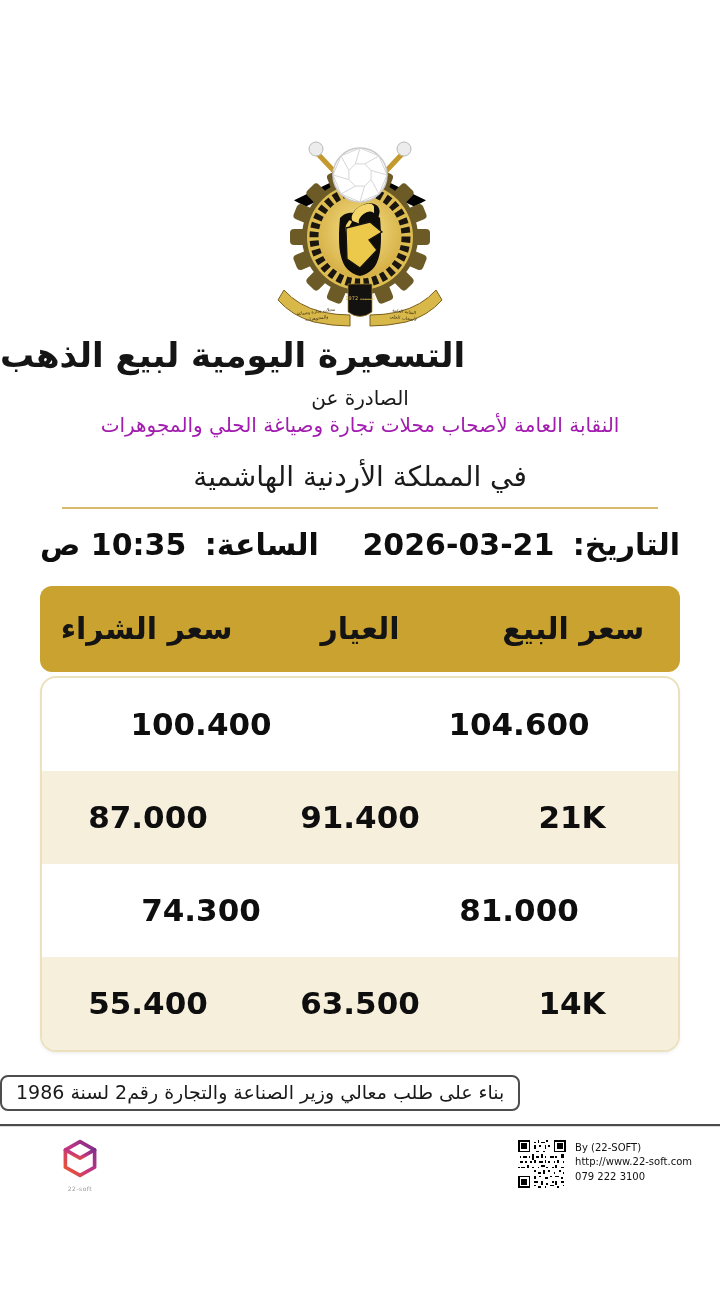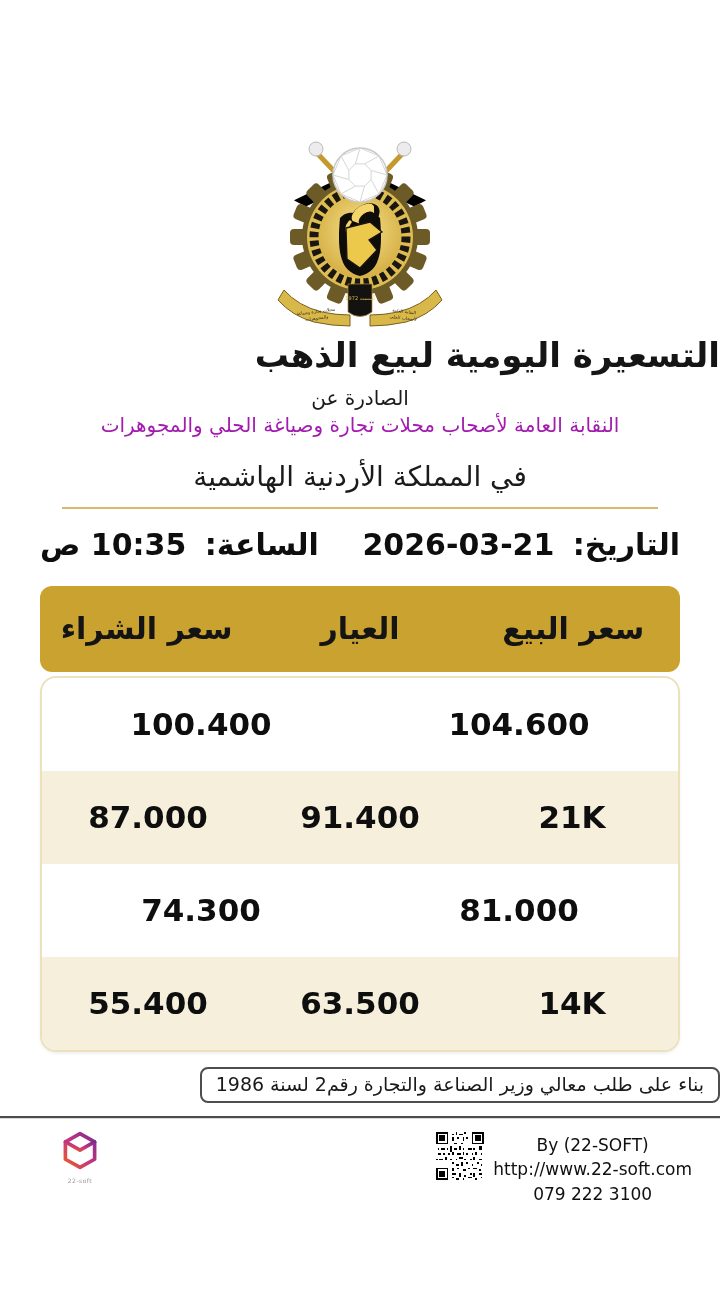--- a/index.html
+++ b/index.html
@@ -10,21 +10,21 @@
     color: #111;
     overflow: hidden;
   }
   .page { width: 720px; height: 1300px; position: relative; background: #fff; }
 
   
   .emblem { width: 180px; height: 200px; margin: 130px auto 0; display: block; }
 
   
   .title {
-    text-align: right; direction: rtl;
+    text-align: left; direction: rtl;
     font-size: 34px; font-weight: bold; color: #151515;
     margin-top: 4px; line-height: 1.25;
   }
   .sub1 { text-align: center; direction: rtl; font-size: 20px; margin-top: 9px; color: #1b1b1b; }
   .sub2 { text-align: center; direction: rtl; font-size: 20px; margin-top: 3px; color: #a21caf; }
   .sub3 { text-align: center; direction: rtl; font-size: 28px; margin-top: 23px; color: #1b1b1b; }
 
   .gold-divider { margin: 14px 62px 0; border-top: 2px solid #d9ba6c; }
 
   
@@ -55,39 +55,39 @@
   }
   .trow {
     height: 93px;
     display: flex; align-items: center;
     font-size: 31px; font-weight: bold; color: #0e0e0e;
   }
   .trow.cream { background: #f5efdc; }
   .cell { flex: 1 1 0; text-align: center; }
 
   
-  .note-wrap { text-align: right; margin-top: 15px; }
+  .note-wrap { text-align: left; margin-top: 23px; }
   .note {
     display: inline-block; direction: rtl;
     border: 2px solid #4d4d4d; border-radius: 8px;
     padding: 4px 14px 6px;
     font-size: 19px; color: #1a1a1a;
   }
 
   .bottom-line { margin-top: 13px; border-top: 2px solid #4b4b4b; box-shadow: 0 1px 0 rgba(0,0,0,0.15); }
 
   
   .bottom-bar {
     display: flex; justify-content: space-between; align-items: flex-start;
     padding: 12px 28px 0 56px;
   }
   .cube-wrap { text-align: center; width: 48px; }
   .cube-caption { font-size: 6px; color: #9a9a9a; margin-top: 1px; letter-spacing: 0.5px; }
   .credit { display: flex; gap: 7px; align-items: flex-start; direction: ltr; }
-  .credit-text { font-size: 17px; line-height: 1.45; color: #101010; padding-top: 3px; text-align: center; }
+  .credit-text { font-size: 10px; line-height: 1.45; color: #101010; padding-top: 3px; }
 </style>
 </head>
 <body>
 
 <div class="page">
 
   <svg class="emblem" viewBox="0 0 180 200" aria-hidden="true">
     <defs>
       <radialGradient id="gGrad" cx="0.5" cy="0.42" r="0.65">
         <stop offset="0" stop-color="#f7e28c"></stop>

